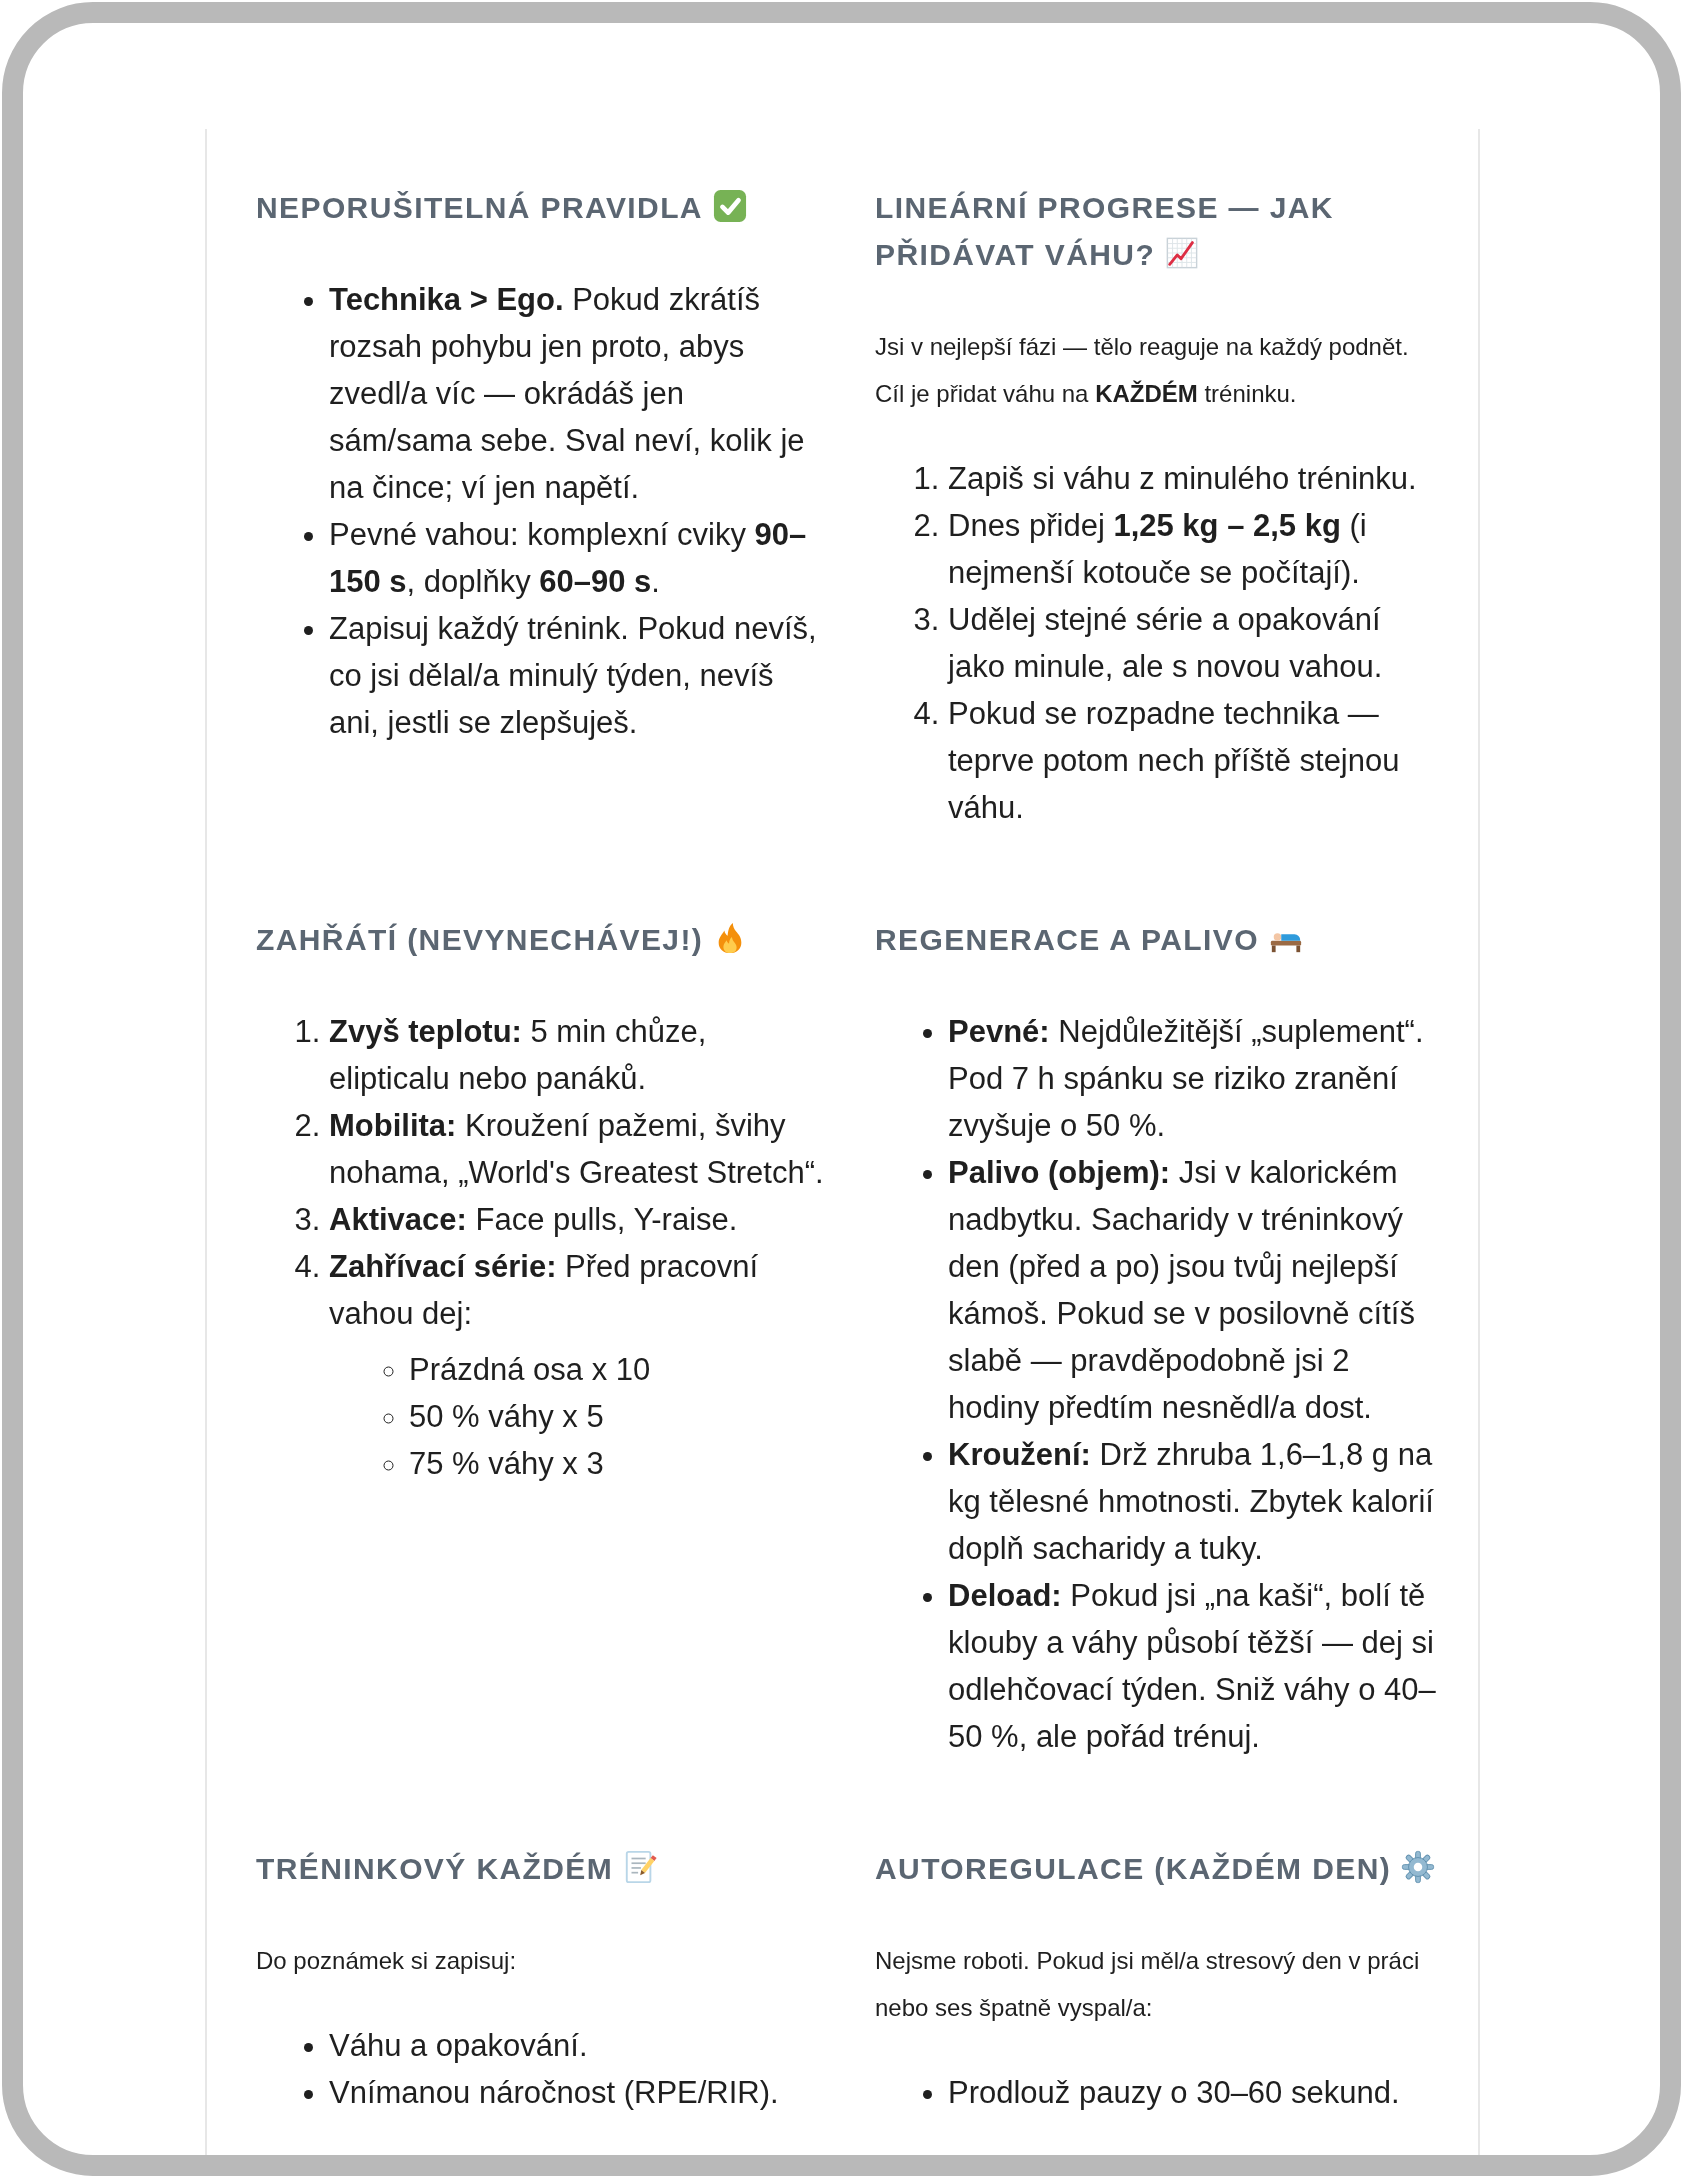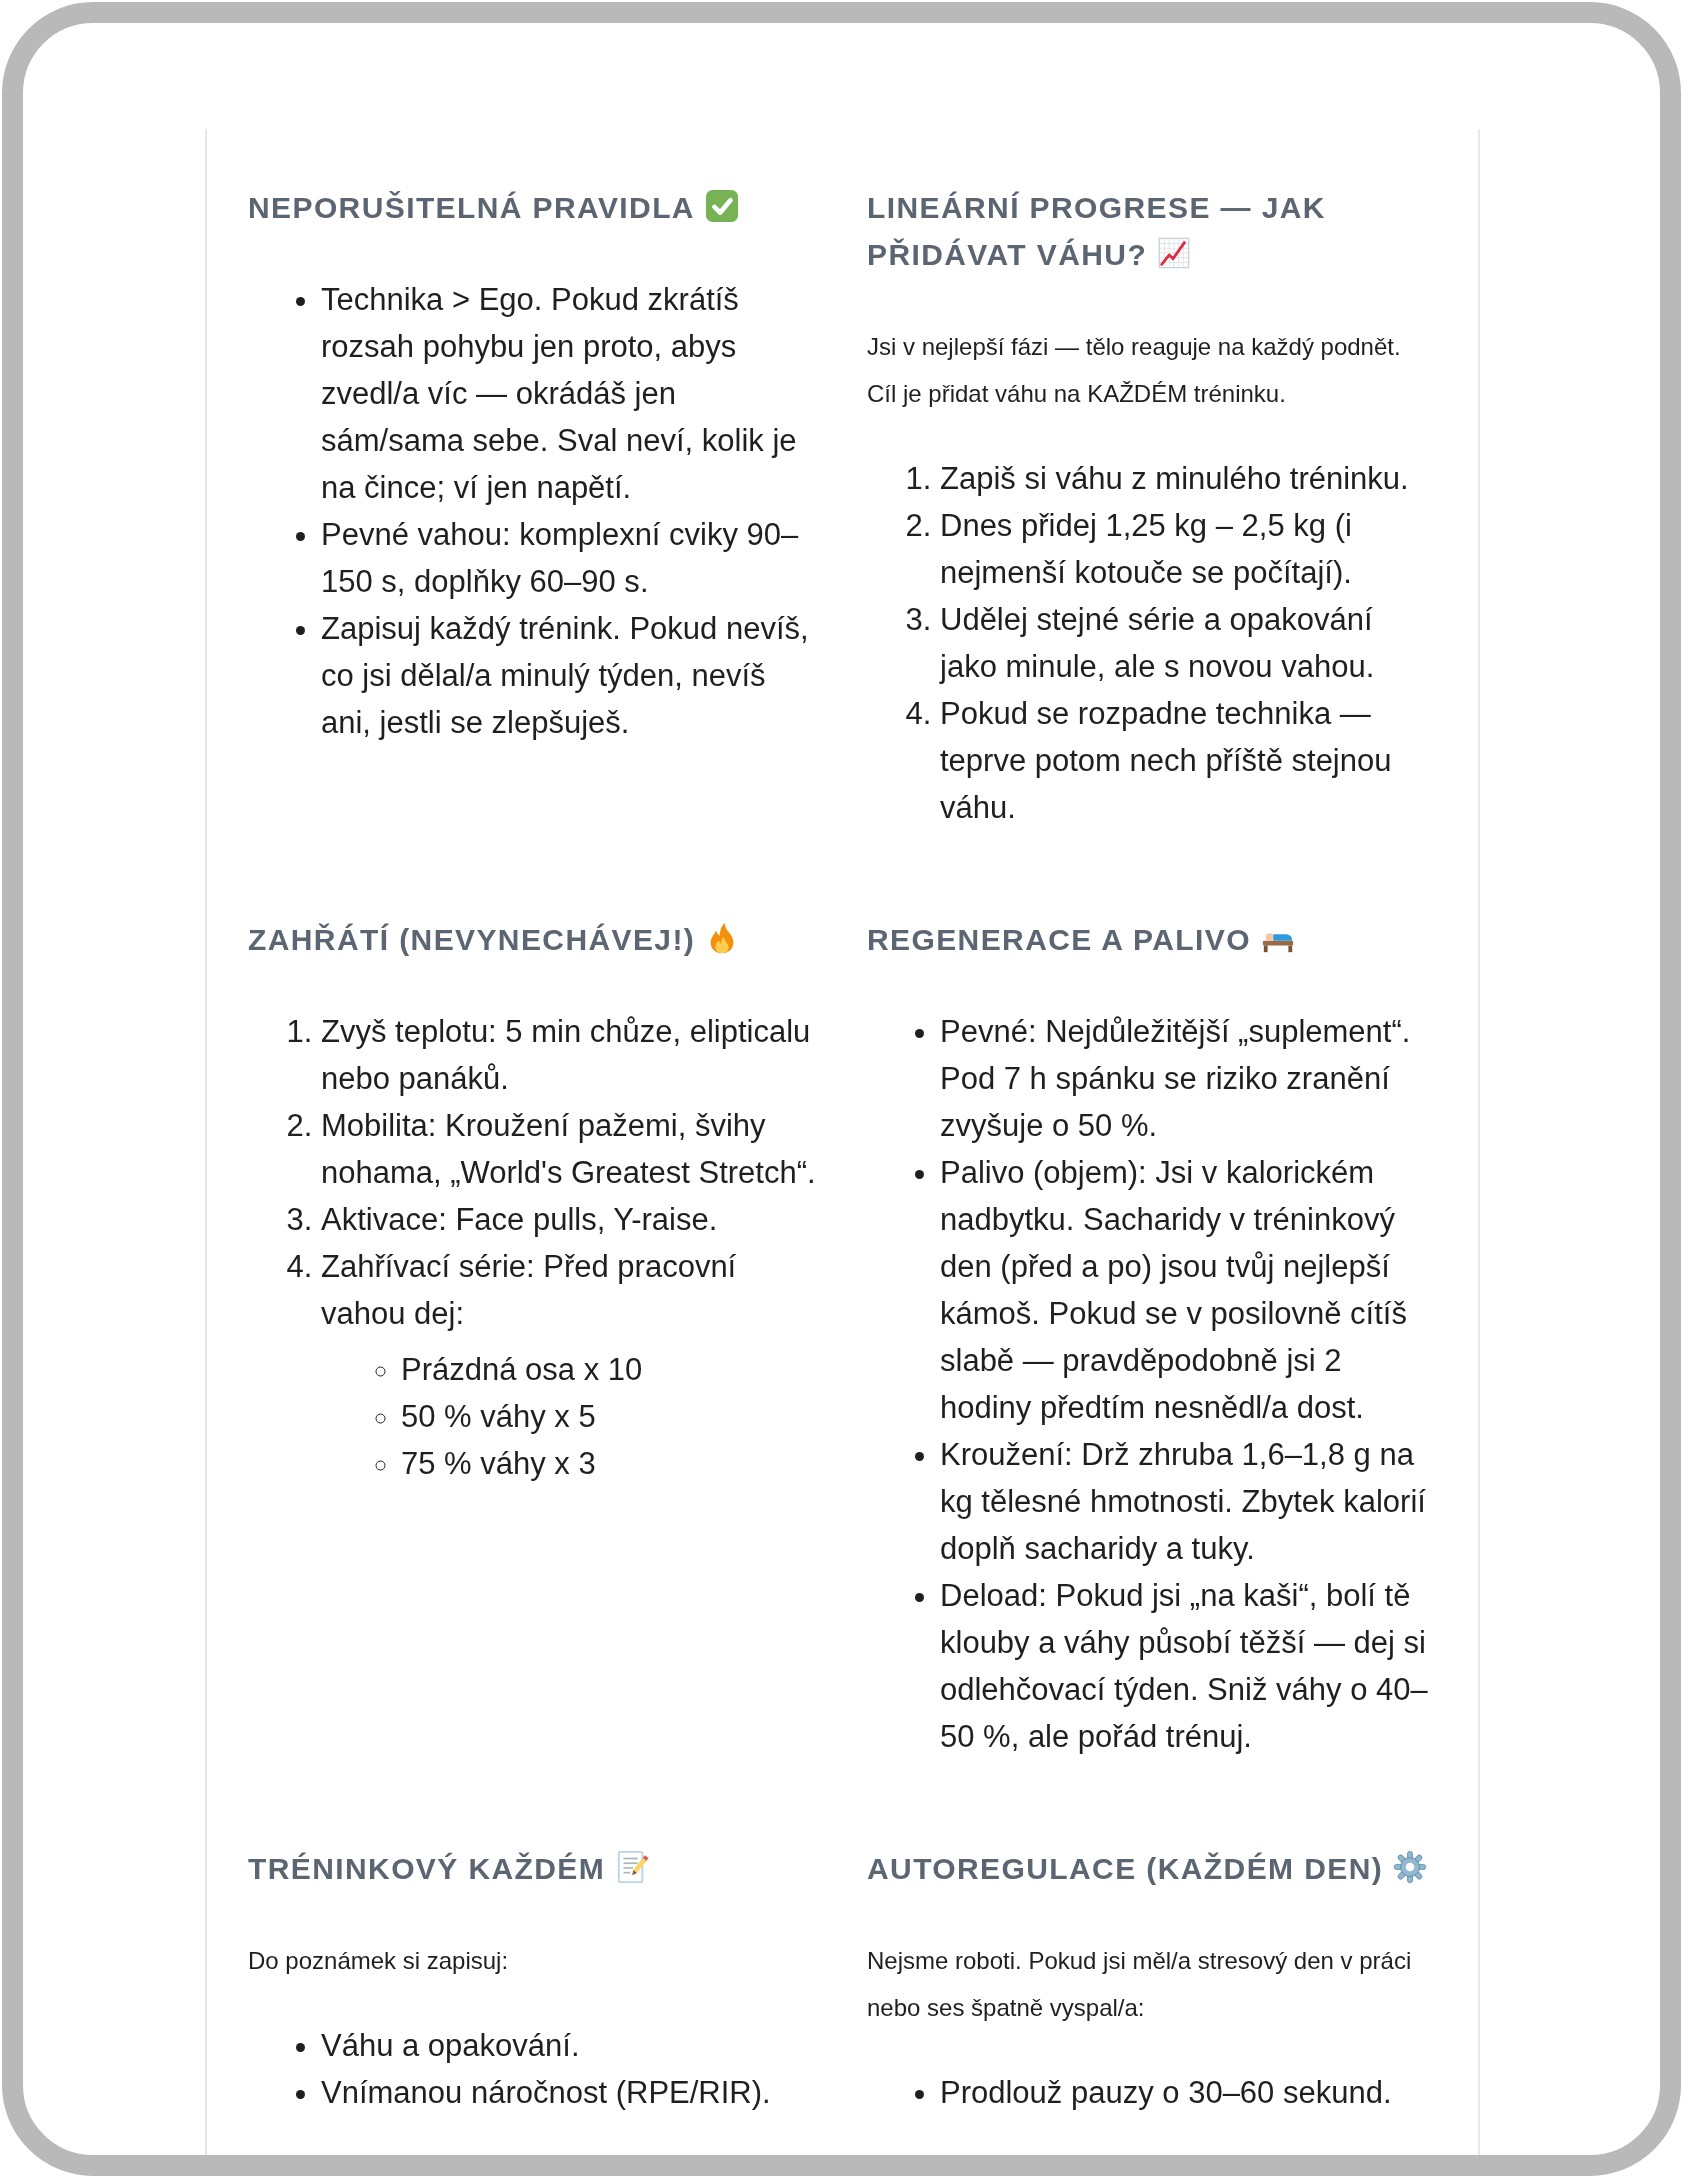--- a/index.html
+++ b/index.html
@@ -10,37 +10,37 @@
   }
   .frame{
     position:absolute;inset:2px;border:21px solid #b9b9b9;
     border-radius:91px;z-index:10;pointer-events:none;background:transparent;
   }
   .edges{
     position:absolute;left:205px;top:129px;width:1275px;bottom:22px;
     border-left:2px solid #e7e7e7;border-right:2px solid #e7e7e7;box-sizing:border-box;
   }
   .grid{
-    position:absolute;left:248px;top:184px;width:1188px;
+    position:absolute;left:256px;top:184px;width:1188px;
     display:grid;grid-template-columns:1fr 1fr;column-gap:50px;row-gap:85px;
   }
   h2{
     margin:0 0 40px 0;font-size:30px;line-height:47px;font-weight:700;
     letter-spacing:1.4px;color:#5b6672;
   }
   p.intro{margin:0 0 38px 0;font-size:24px;line-height:47px;}
   p.intro:last-child{margin-bottom:0;}
   ul.bullets,ol.numbers{
     margin:0;padding:0 0 0 73px;font-size:31px;line-height:47px;
   }
   ul.bullets{list-style:disc;}
   ol.numbers{list-style:decimal;}
   ul.sub{list-style:circle;margin:9px;padding:0 0 0 71px;font-size:31px;line-height:47px;}
   li{margin:0;padding:0;}
-  b{font-weight:400;}
+  b{font-weight:700;}
   .emoji{display:inline-block;margin-left:10px;vertical-align:-5px;}
   .emoji svg{display:inline-block;vertical-align:top;}
 </style>
 </head>
 <body>
 
 <div class="edges"></div>
 
 <div class="grid">
 

